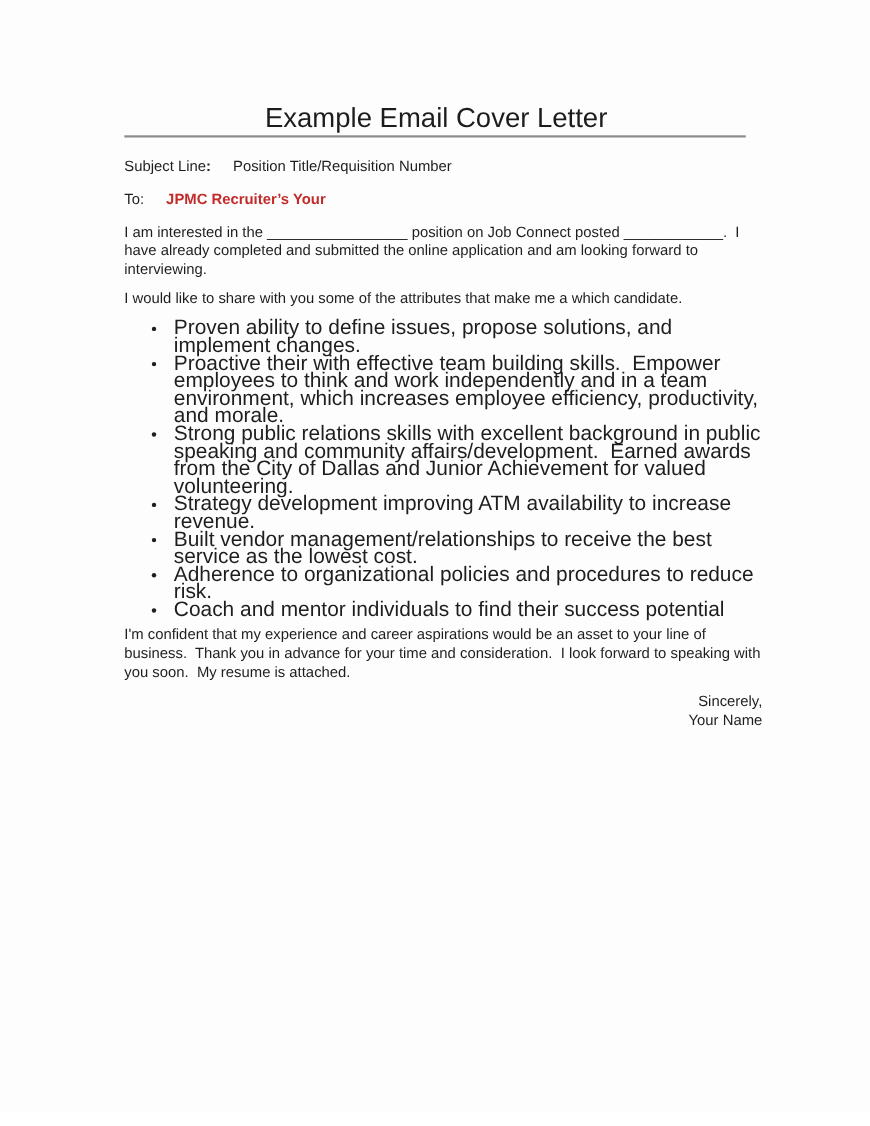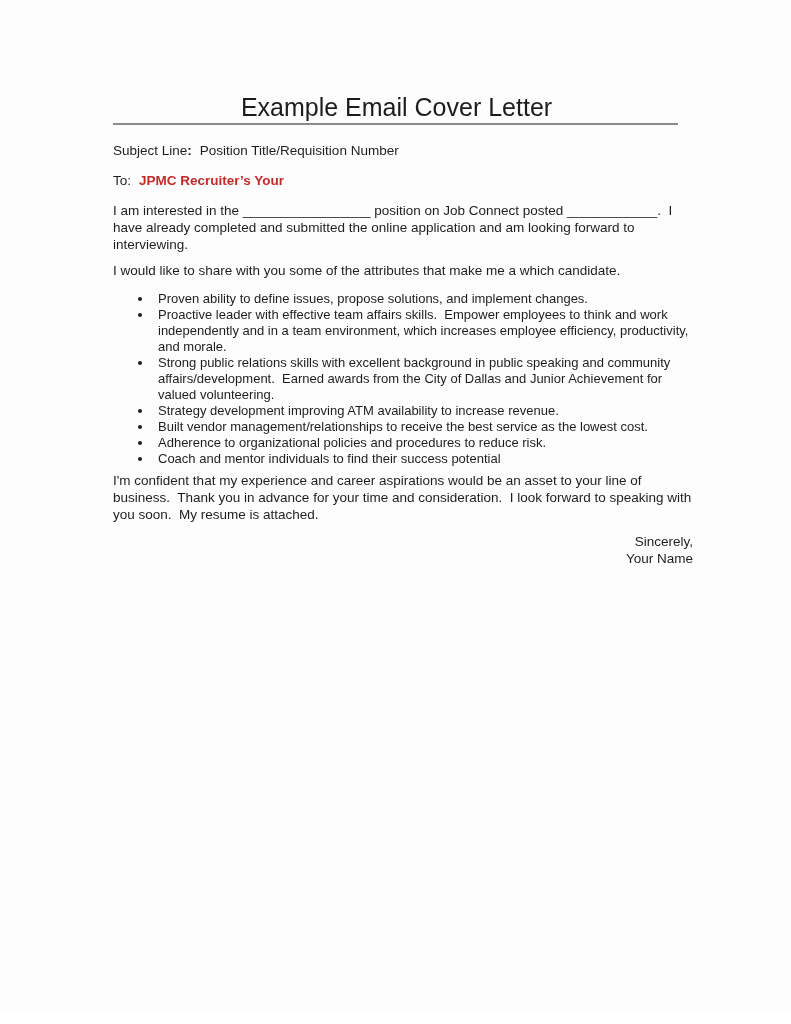--- a/index.html
+++ b/index.html
@@ -42,36 +42,36 @@
     margin: 0;
     font-size: 13.5px;
     line-height: 17px;
     white-space: pre-wrap;
   }
   .subject-line { margin-top: 17px; }
   .to-line      { margin-top: 13px; }
   .intro        { margin-top: 13px; }
   .lead-in      { margin-top: 9px; }
   .closing      { margin-top: 5px; }
-  .label-gap    { margin-left: 8px; }
+  .label-gap    { margin-left: 20px; }
   .bold-colon   { font-weight: 700; }
   .recipient {
     font-weight: 700;
     color: #c32b2b;
   }
   ul.bullets {
     margin: 12px 0 0 0;
     padding: 0;
     list-style: none;
     width: 580px;
   }
   ul.bullets li {
     position: relative;
     padding-left: 45px;
-    font-size: 13px;
+    font-size: 19px;
     line-height: 16px;
     white-space: pre-wrap;
   }
   ul.bullets li::before {
     content: "";
     position: absolute;
     left: 25px;
     top: 6px;
     width: 4px;
     height: 4px;
@@ -98,21 +98,21 @@
     <p class="subject-line"><span>Subject Line</span><span class="bold-colon">:</span><span class="label-gap">Position Title/Requisition Number</span></p>
 
     <p class="to-line"><span>To:</span><span class="label-gap recipient">JPMC Recruiter’s Your</span></p>
 
     <p class="intro">I am interested in the _________________ position on Job Connect posted ____________.  I have already completed and submitted the online application and am looking forward to interviewing.</p>
 
     <p class="lead-in">I would like to share with you some of the attributes that make me a which candidate.</p>
 
     <ul class="bullets">
       <li><span>Proven ability to define issues, propose solutions, and implement changes.</span></li>
-      <li><span>Proactive leader with effective team affairs skills.  Empower employees to think and work independently and in a team environment, which increases employee efficiency, productivity, and morale.</span></li>
+      <li><span>Proactive their with effective team building skills.  Empower employees to think and work independently and in a team environment, which increases employee efficiency, productivity, and morale.</span></li>
       <li><span>Strong public relations skills with excellent background in public speaking and community affairs/development.  Earned awards from the City of Dallas and Junior Achievement for valued volunteering.</span></li>
       <li><span>Strategy development improving ATM availability to increase revenue.</span></li>
       <li><span>Built vendor management/relationships to receive the best service as the lowest cost.</span></li>
       <li><span>Adherence to organizational policies and procedures to reduce risk.</span></li>
       <li><span>Coach and mentor individuals to find their success potential</span></li>
     </ul>
 
     <p class="closing">I'm confident that my experience and career aspirations would be an asset to your line of business.  Thank you in advance for your time and consideration.  I look forward to speaking with you soon.  My resume is attached.</p>
 
     <div class="signature">

